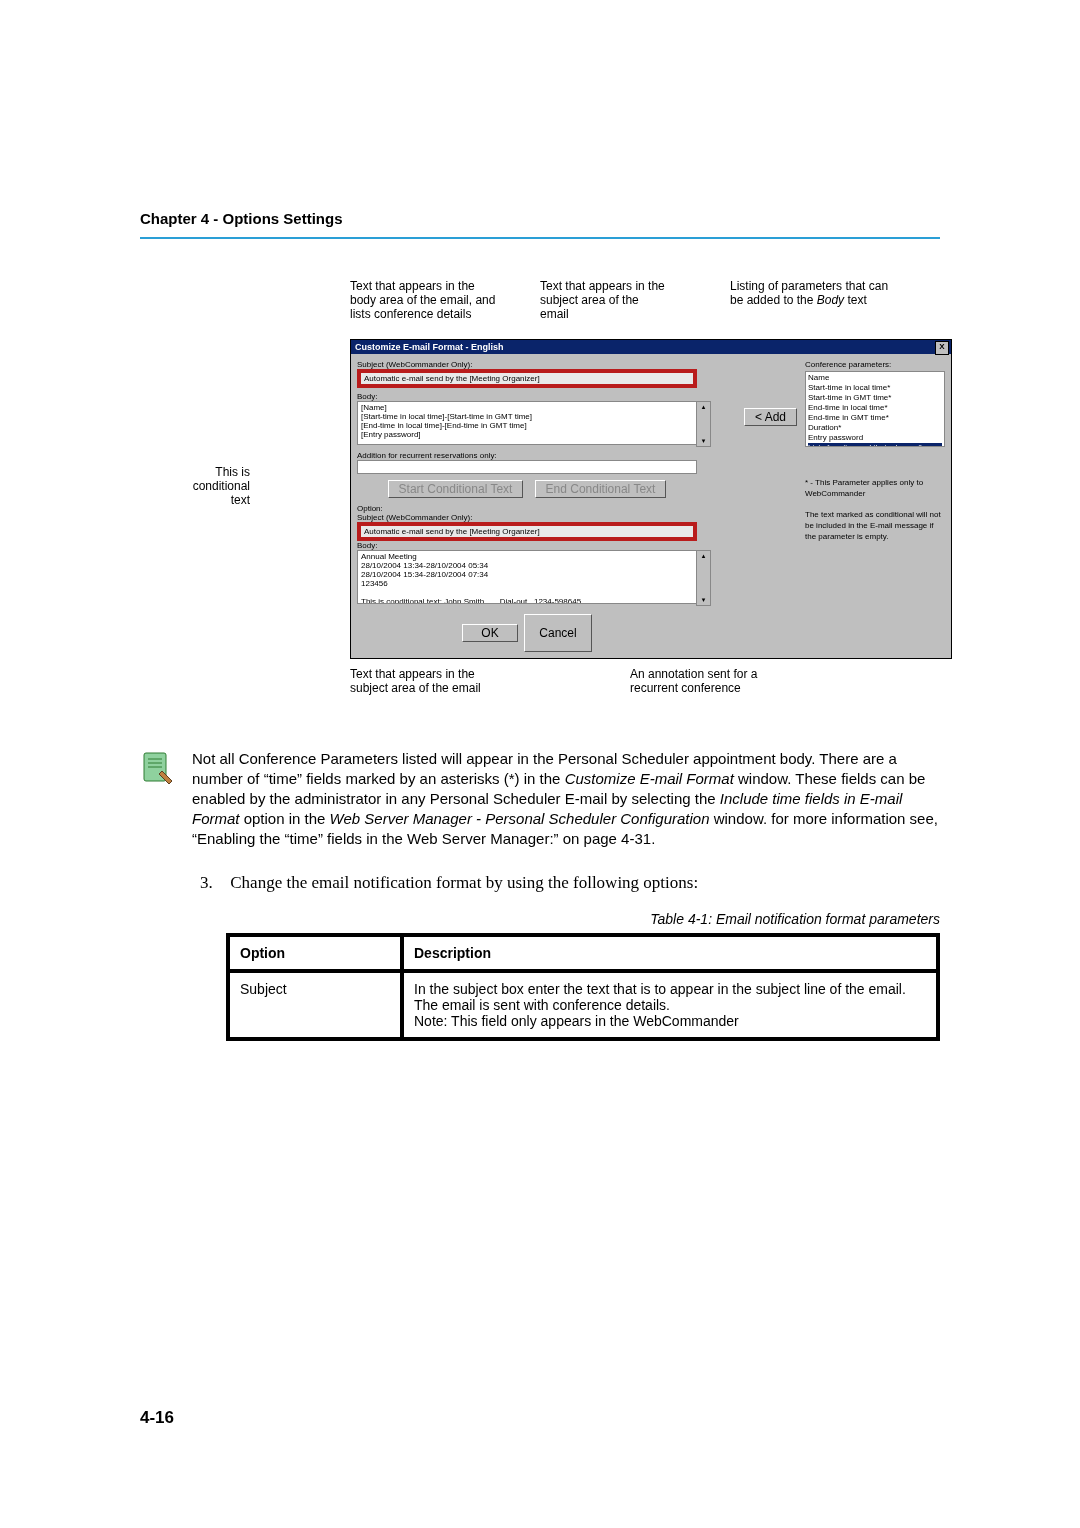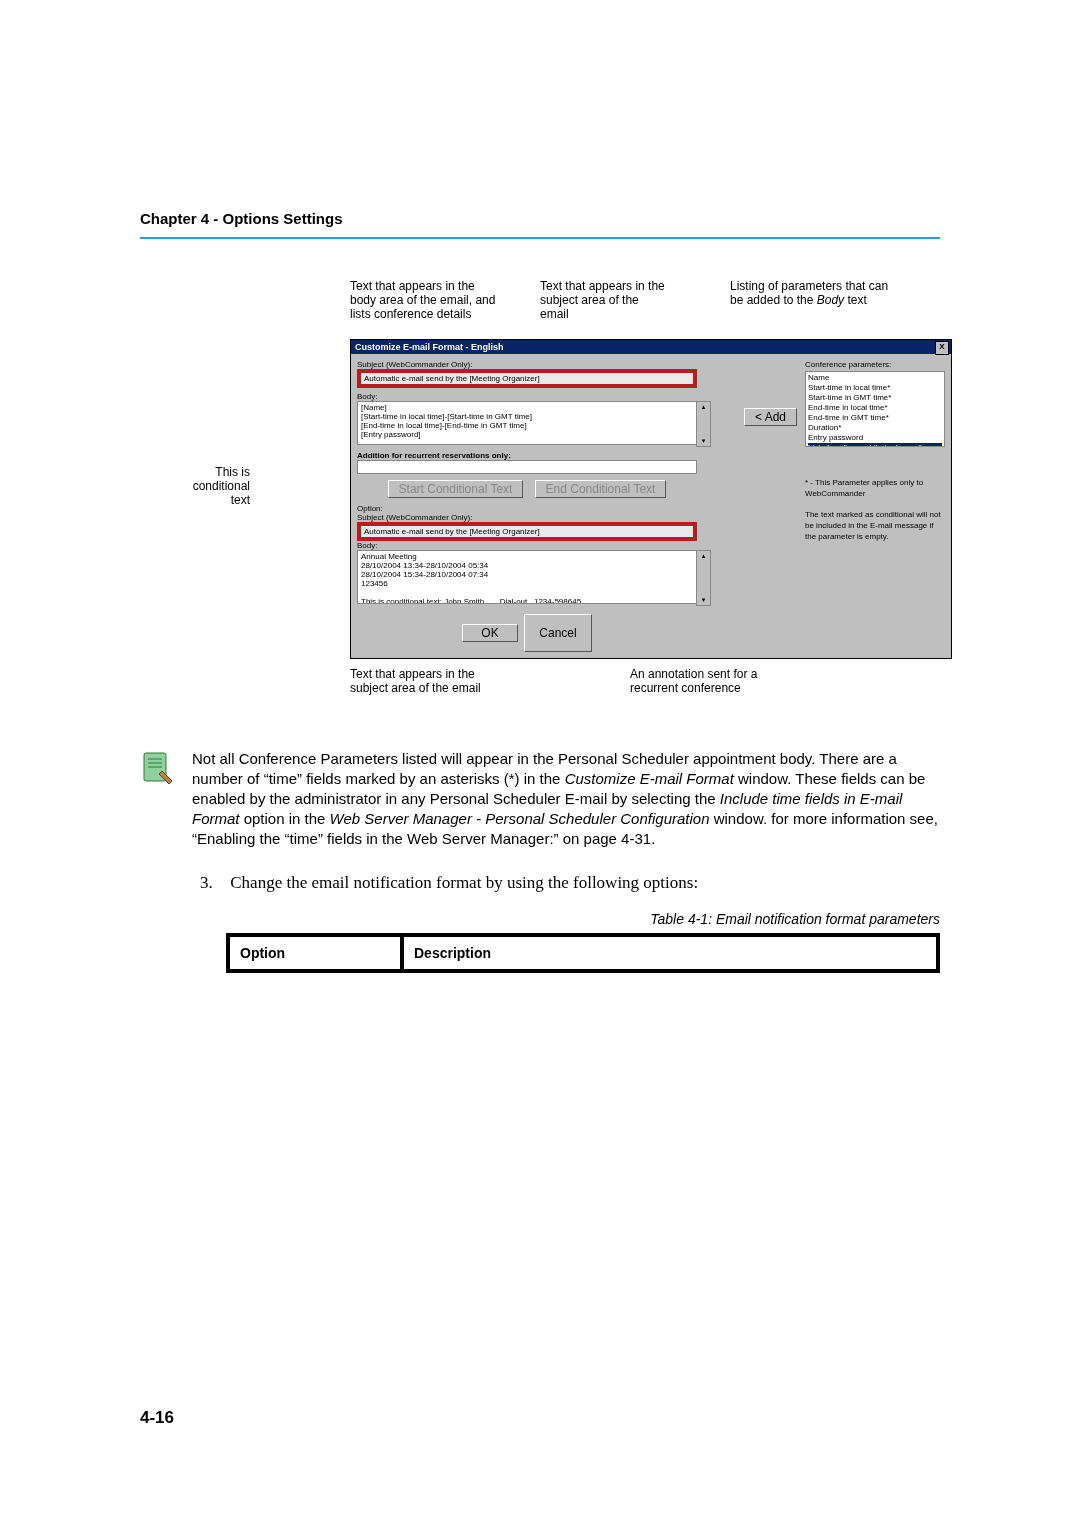--- a/index.html
+++ b/index.html
@@ -162,21 +162,21 @@
 [Start-time in local time]-[Start-time in GMT time]
 [End-time in local time]-[End-time in GMT time]
 [Entry password]
 
 {{This is conditional text: [List of parties and their phones/Ips]}}</textarea>
             <div class="scroll-nub" style="right:-14px;top:0;height:44px;">
               <div class="scroll-arrow">▴</div>
               <div class="scroll-arrow" style="position:absolute;bottom:0;width:100%;">▾</div>
             </div>
           </div>
-          <div style="margin-top:6px;font-weight:bold;">Addition for recurrent reservations only:</div>
+          <div style="margin-top:6px;">Addition for recurrent reservations only:</div>
           <div class="ed-input" style="height:14px;"></div>
           <div style="text-align:center; margin-top:6px;">
             <span class="btn btn-disabled">Start Conditional Text</span>
             &nbsp;&nbsp;&nbsp;
             <span class="btn btn-disabled">End Conditional Text</span>
           </div>
           <div style="margin-top:6px;">Option:</div>
           <div>Subject (WebCommander Only):</div>
           <div class="ro-input">Automatic e-mail send by the [Meeting Organizer]</div>
           <div>Body:</div>
@@ -248,18 +248,23 @@
   </div>
 
   <div style="margin-left:86px;">
     <div class="table-caption">Table 4-1: Email notification format parameters</div>
     <table class="opt">
       <tbody>
           <tr>
         <th style="width:150px;">Option</th>
         <th>Description</th>
       </tr>
+      <tr>
+        <td>Subject</td>
+        <td style="white-space:pre-line;">In the subject box enter the text that is to appear in the subject line of the email. The email is sent with conference details.
+Note: This field only appears in the WebCommander</td>
+      </tr>
     </tbody>
       </table>
   </div>
 
   <div class="page-num">4-16</div>
 </div>
 
 </body></html>

